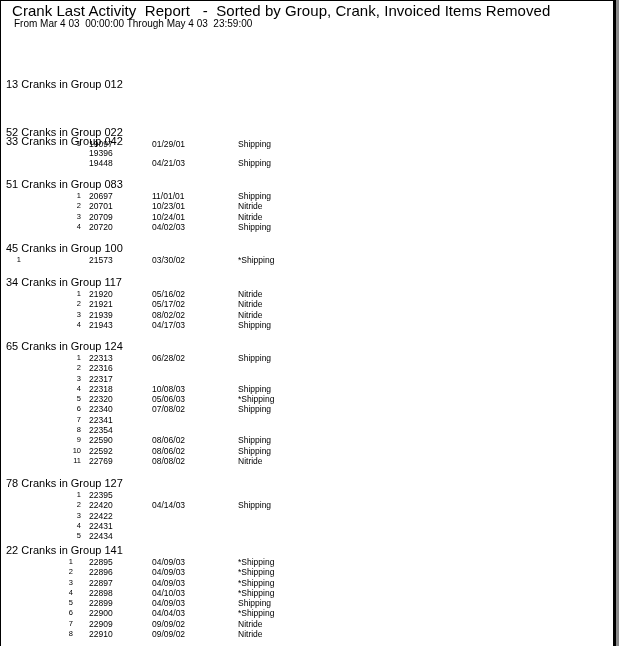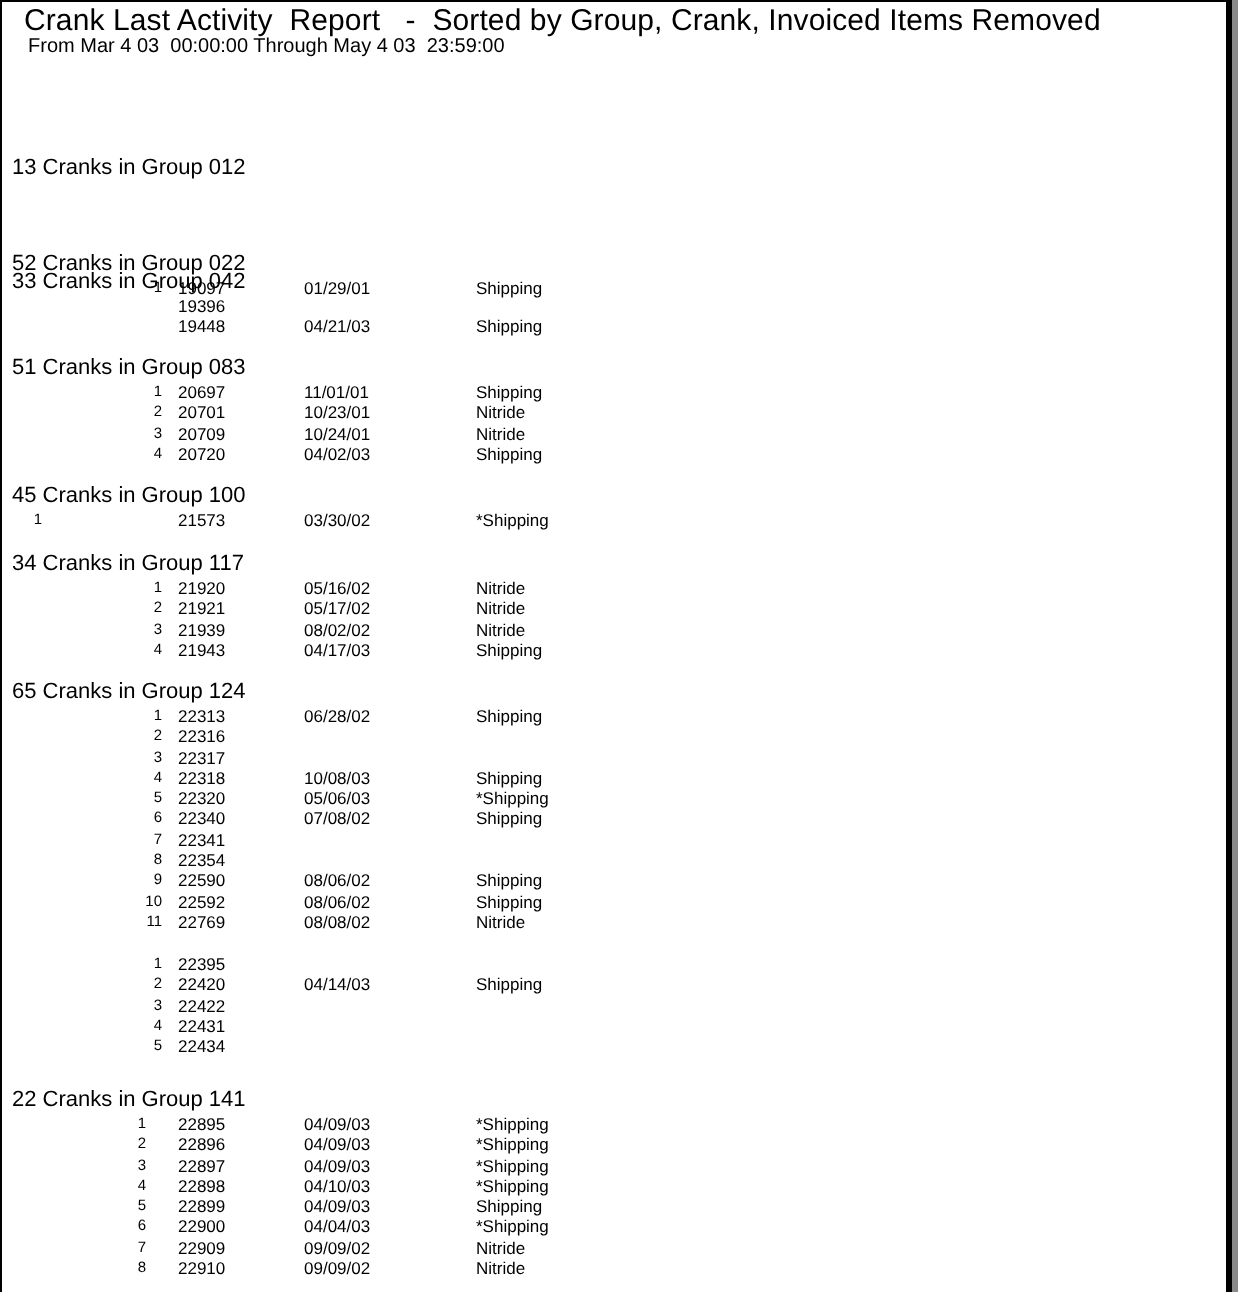--- a/index.html
+++ b/index.html
@@ -182,20 +182,21 @@
           <span class="type">Shipping</span>
         </div>
         <div class="row">
           <span class="idx">11</span>
           <span class="crank">22769</span>
           <span class="date">08/08/02</span>
           <span class="type">Nitride</span>
         </div>
       </div>
       <div class="group" style="position: absolute; left: 0px; width: 612px; top: 399px;">
+        <div class="group-header">78 Cranks in Group 127</div>
         <div class="row">
           <span class="idx">1</span>
           <span class="crank">22395</span>
           <span class="date"></span>
           <span class="type"></span>
         </div>
         <div class="row">
           <span class="idx">2</span>
           <span class="crank">22420</span>
           <span class="date">04/14/03</span>

